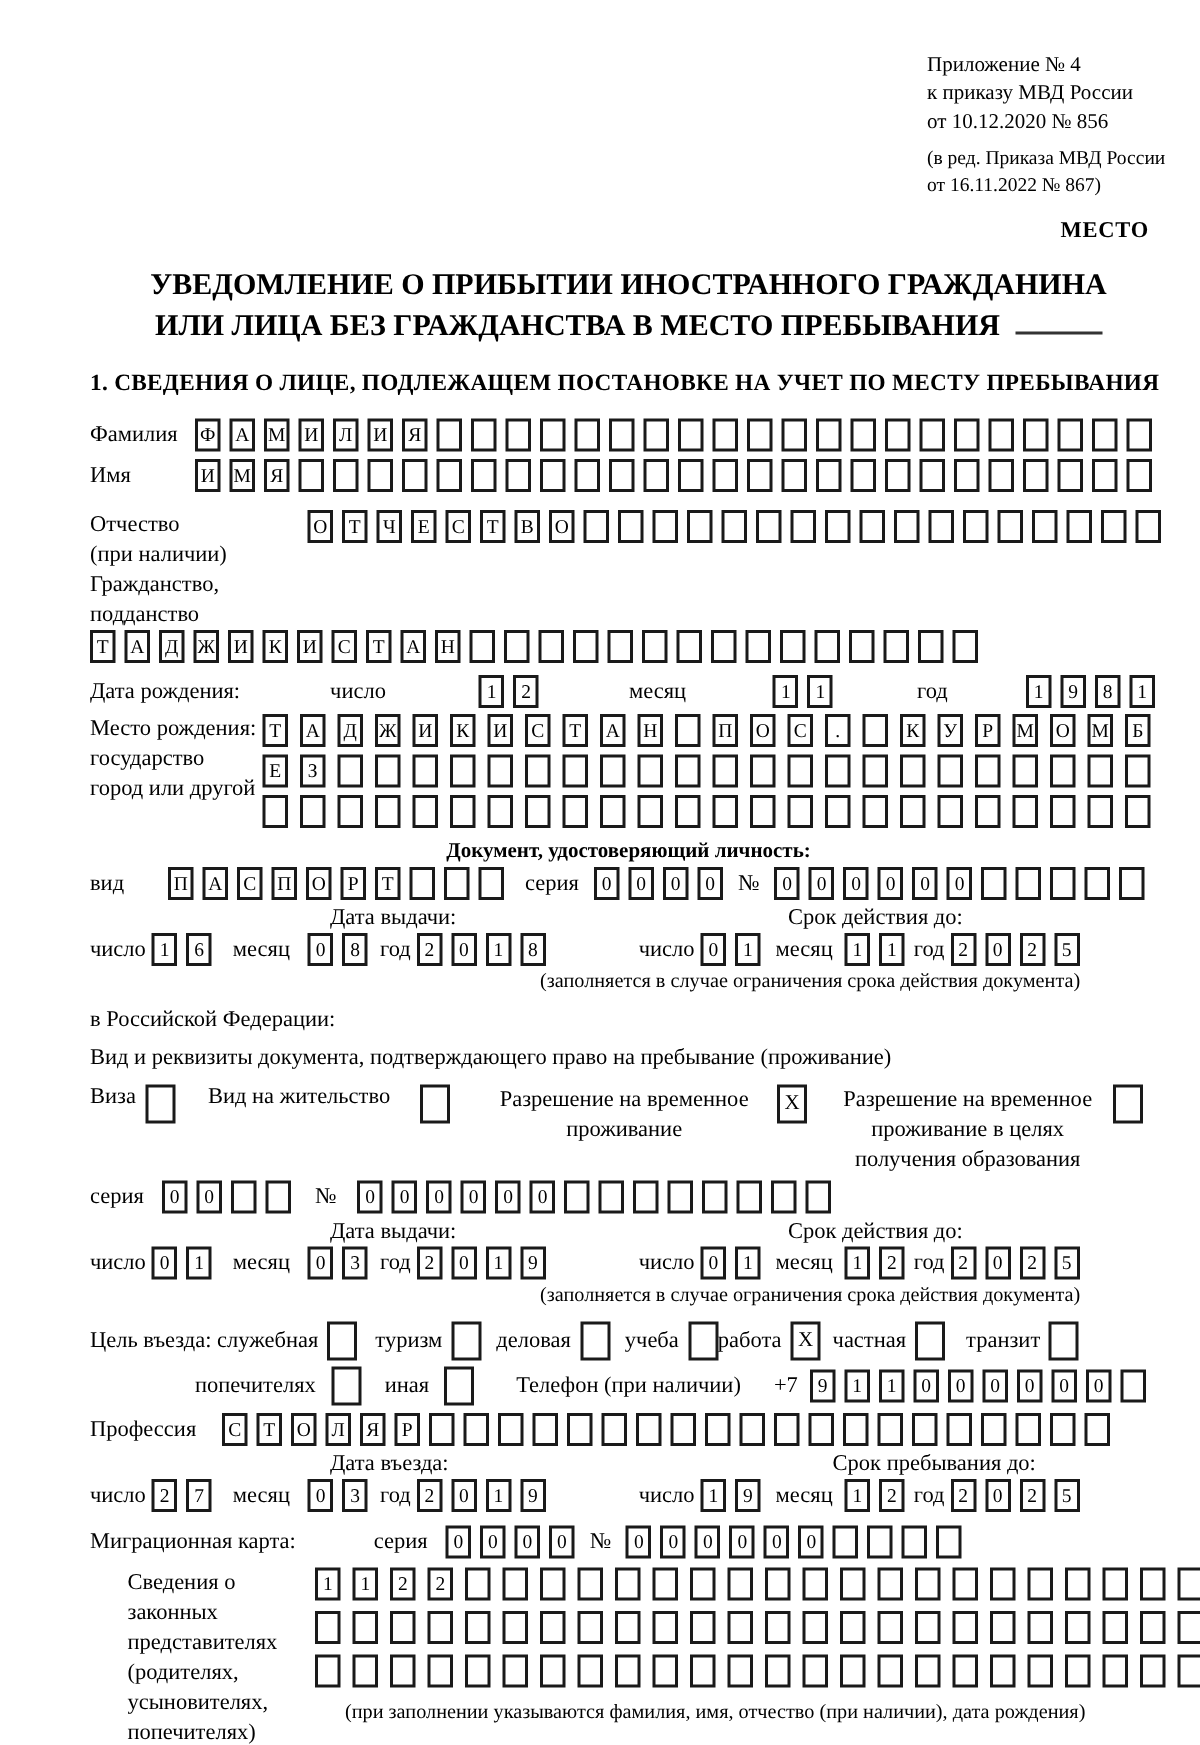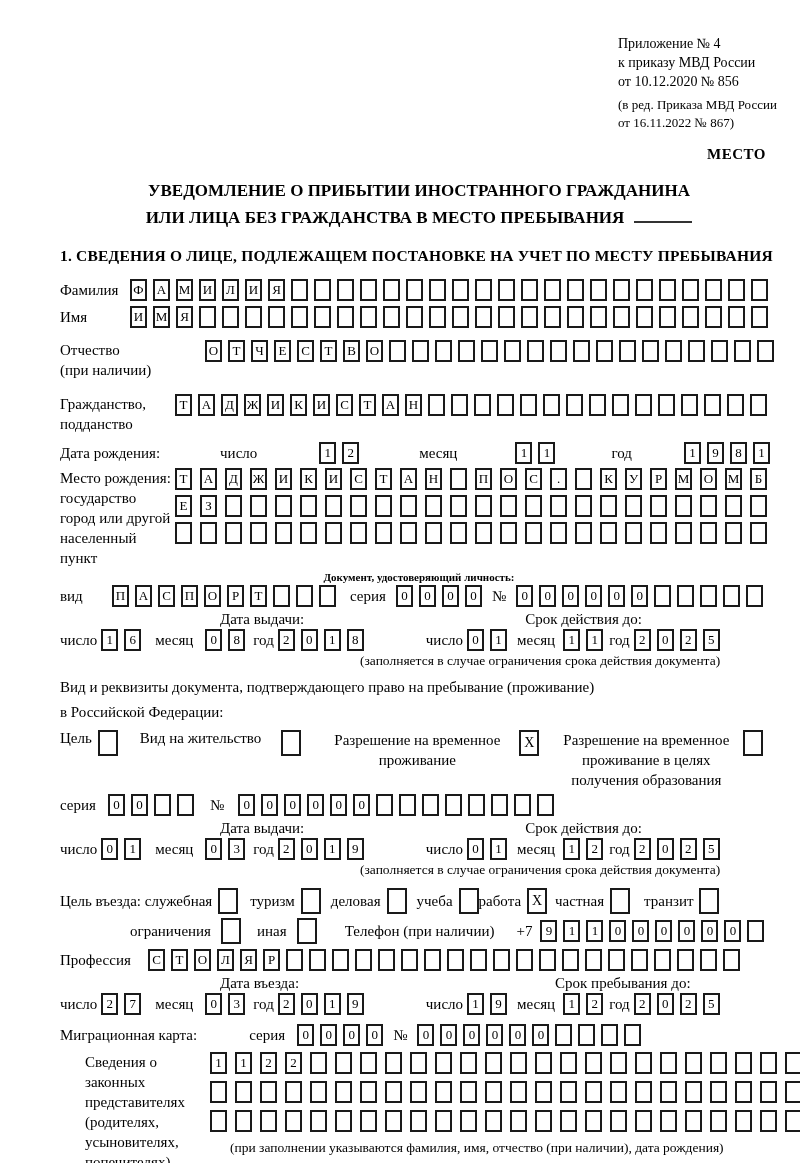--- a/index.html
+++ b/index.html
@@ -1,36 +1,36 @@
 <!DOCTYPE html>
 <html><head>
 <meta charset="utf-8">
 <style>
   html,body{margin:0;padding:0;background:#fff;}
   body{width:800px;height:1163px;overflow:hidden;font-family:"Liberation Serif",serif;color:#000;}
   .page{box-sizing:border-box;width:800px;height:1163px;padding:34px 22px 0 60px;position:relative;}
   .appendix{margin-left:558px;font-size:14px;line-height:19px;}
   .appendix .edition{margin-top:5px;font-size:13px;line-height:18px;}
   .forma{text-align:right;font-weight:bold;font-size:15px;margin-top:14px;padding-right:12px;letter-spacing:.5px;}
-  .title{text-align:center;font-weight:bold;font-size:17px;line-height:27px;margin-top:14px;}
+  .title{text-align:center;font-weight:bold;font-size:20px;line-height:27px;margin-top:14px;}
   .blank{display:inline-block;width:58px;border-bottom:2px solid #333;height:14px;margin-left:10px;}
   .section{font-weight:bold;font-size:15.5px;margin-top:16px;letter-spacing:.2px;}
   .frow{display:flex;align-items:center;margin-top:5px;}
   .frow.top{align-items:flex-start;}
   .lbl{font-size:15px;white-space:nowrap;flex:none;}
   .lblcol{font-size:15px;line-height:20px;flex:none;}
   .boxes{display:flex;gap:6px;flex:none;}
   .boxes.w8{gap:8px;}
   .cb{box-sizing:border-box;width:17px;height:22px;border:2px solid #1a1a1a;display:inline-flex;align-items:center;justify-content:center;font-size:13px;flex:none;background:#fff;}
   .big .cb{width:20px;height:26px;font-size:14px;}
   .chk{margin-left:6px;}
   .stack>.boxes{margin-bottom:5px;}
   .dhdr{display:flex;font-size:15px;margin-top:4px;gap:26px;}
   .note{font-size:13.5px;margin-top:2px;}
-  .ctr{text-align:center;font-weight:bold;font-size:11px;margin-top:3px;}
+  .ctr{text-align:center;font-weight:bold;font-size:14px;margin-top:3px;}
   .txt{font-size:15px;margin-top:6px;line-height:25px;}
   .wrapctr{text-align:center;font-size:15px;line-height:20px;flex:none;}
   .mt0{margin-top:1px;}
 </style>
 </head>
 <body>
 
 <div class="page">
 
   <div class="appendix">
@@ -147,21 +147,21 @@
         <span class="cb"></span>
         <span class="cb"></span>
         <span class="cb"></span>
         <span class="cb"></span>
         <span class="cb"></span>
         <span class="cb"></span>
         <span class="cb"></span>
       </div>
   </div>
 
-  <div class="frow top" style="margin-top:14px;">
+  <div class="frow top" style="margin-top:0;flex-direction:column;">
     <div class="lblcol" style="width:115px;">
       <div>Гражданство,</div>
       <div>подданство</div>
     </div>
     <div class="boxes">
         <span class="cb filled">Т</span>
         <span class="cb filled">А</span>
         <span class="cb filled">Д</span>
         <span class="cb filled">Ж</span>
         <span class="cb filled">И</span>
@@ -216,21 +216,20 @@
     <div class="boxes big chk">
         <span class="cb"></span>
       </div>
   </div>
 
   <div class="frow top" style="margin-top:2px;">
     <div class="lblcol" style="width:115px;">
       <div>Место рождения:</div>
       <div>государство</div>
       <div>город или другой</div>
-      <div>населенный пункт</div>
     </div>
     <div class="stack">
       <div class="boxes w8">
           <span class="cb filled">Т</span>
           <span class="cb filled">А</span>
           <span class="cb filled">Д</span>
           <span class="cb filled">Ж</span>
           <span class="cb filled">И</span>
           <span class="cb filled">К</span>
           <span class="cb filled">И</span>
@@ -384,26 +383,26 @@
         <span class="cb filled">2</span>
         <span class="cb filled">0</span>
         <span class="cb filled">2</span>
         <span class="cb filled">5</span>
       </div>
   </div>
 
   <div class="note" style="margin-left:300px;">(заполняется в случае ограничения срока действия документа)</div>
 
   <div class="txt">
+    <div>в Российской Федерации:</div>
     <div>Вид и реквизиты документа, подтверждающего право на пребывание (проживание)</div>
-    <div>в Российской Федерации:</div>
   </div>
 
   <div class="frow top" style="margin-top:5px;">
-    <span class="lbl">Цель</span>
+    <span class="lbl">Виза</span>
     <div class="boxes big chk">
         <span class="cb"></span>
       </div>
     <span class="lbl" style="margin-left:22px;">Вид на жительство</span>
     <div class="boxes big" style="margin-left:20px;">
         <span class="cb"></span>
       </div>
     <div class="wrapctr" style="width:192px;margin-left:20px;">Разрешение на временное проживание</div>
     <div class="boxes big" style="margin-left:6px;">
         <span class="cb filled">X</span>
@@ -510,21 +509,21 @@
     <div class="boxes big chk">
         <span class="cb"></span>
       </div>
     <span class="lbl" style="margin-left:14px;">транзит</span>
     <div class="boxes big chk">
         <span class="cb"></span>
       </div>
   </div>
 
   <div class="frow" style="margin-top:4px;">
-    <span class="lbl" style="margin-left:70px;">ограничения</span>
+    <span class="lbl" style="margin-left:70px;">попечителях</span>
     <div class="boxes big chk" style="margin-left:10px;">
         <span class="cb"></span>
       </div>
     <span class="lbl" style="margin-left:16px;">иная</span>
     <div class="boxes big chk" style="margin-left:10px;">
         <span class="cb"></span>
       </div>
     <span class="lbl" style="margin-left:28px;">Телефон (при наличии)</span>
     <span class="lbl" style="margin-left:22px;">+7</span>
     <div class="boxes" style="margin-left:8px;">

